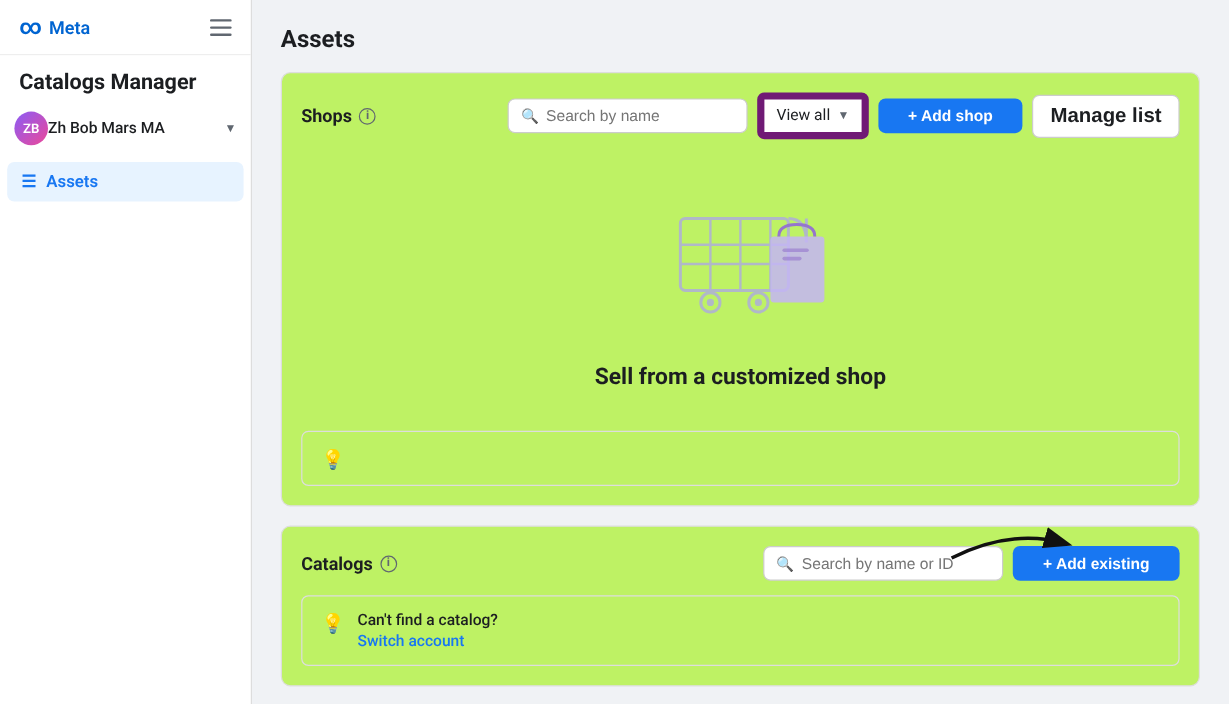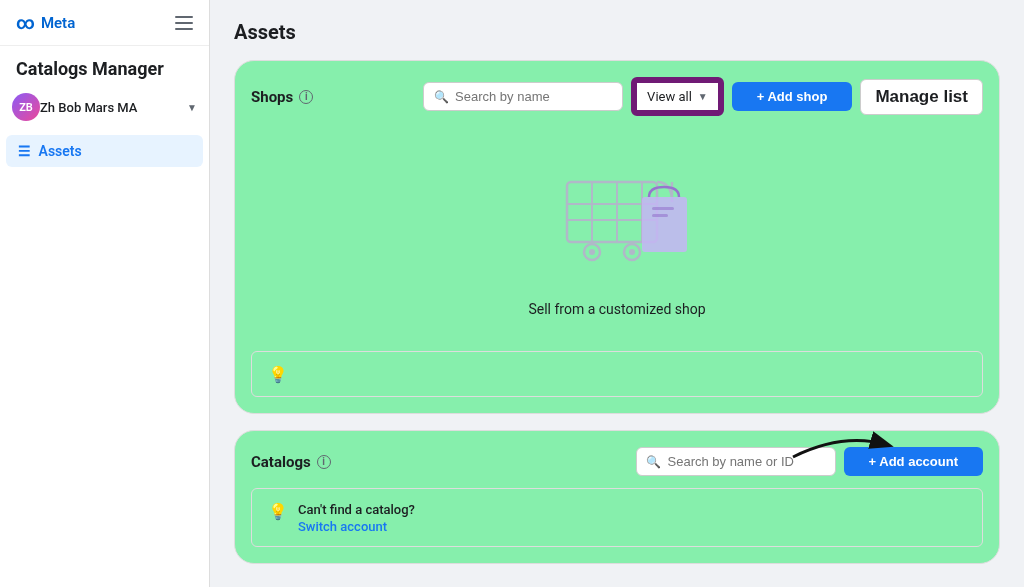--- a/index.html
+++ b/index.html
@@ -115,22 +115,22 @@
     }
     .page-title {
       font-size: 20px;
       font-weight: 700;
       color: #1c1e21;
       margin-bottom: 16px;
     }
 
     
     .card {
-      background: #86efac;
-      border-radius: 20px;
+      background: #bef264;
+      border-radius: 8px;
       border: 1px solid #ddd;
       padding: 16px;
       margin-bottom: 16px;
     }
     .card-header {
       display: flex;
       align-items: center;
       justify-content: space-between;
       margin-bottom: 12px;
     }
@@ -232,22 +232,22 @@
     .empty-state {
       display: flex;
       flex-direction: column;
       align-items: center;
       padding: 24px 16px 16px;
     }
     .cart-illustration {
       margin-bottom: 16px;
     }
     .empty-title {
-      font-size: 14px;
-      font-weight: 400;
+      font-size: 19px;
+      font-weight: 700;
       margin-bottom: 6px;
       text-align: center;
     }
     .empty-description {
       font-size: 13px;
       color: #606770;
       text-align: center;
       max-width: 500px;
       line-height: 1.5;
     }
@@ -383,21 +383,21 @@
           </div>
 
           <svg width="120" height="36" viewBox="0 0 120 36" style="position:absolute;right:80px;top:-20px;pointer-events:none;">
             <path d="M10 30 Q60 5 105 18" stroke="#111" stroke-width="3" fill="none" marker-end="url(#arrowhead)"></path>
             <defs>
               <marker id="arrowhead" markerWidth="8" markerHeight="8" refX="6" refY="3" orient="auto">
                 <path d="M0,0 L0,6 L8,3 z" fill="#111"></path>
               </marker>
             </defs>
           </svg>
-          <button class="btn-primary">+ Add account</button>
+          <button class="btn-primary">+ Add existing</button>
         </div>
       </div>
     </div>
 
     <div class="cant-find-section">
       <span class="lightbulb-icon">💡</span>
       <div>
         <span class="cant-find-text">Can't find a catalog?</span>
         <a class="switch-account-link">Switch account</a>
       </div>

